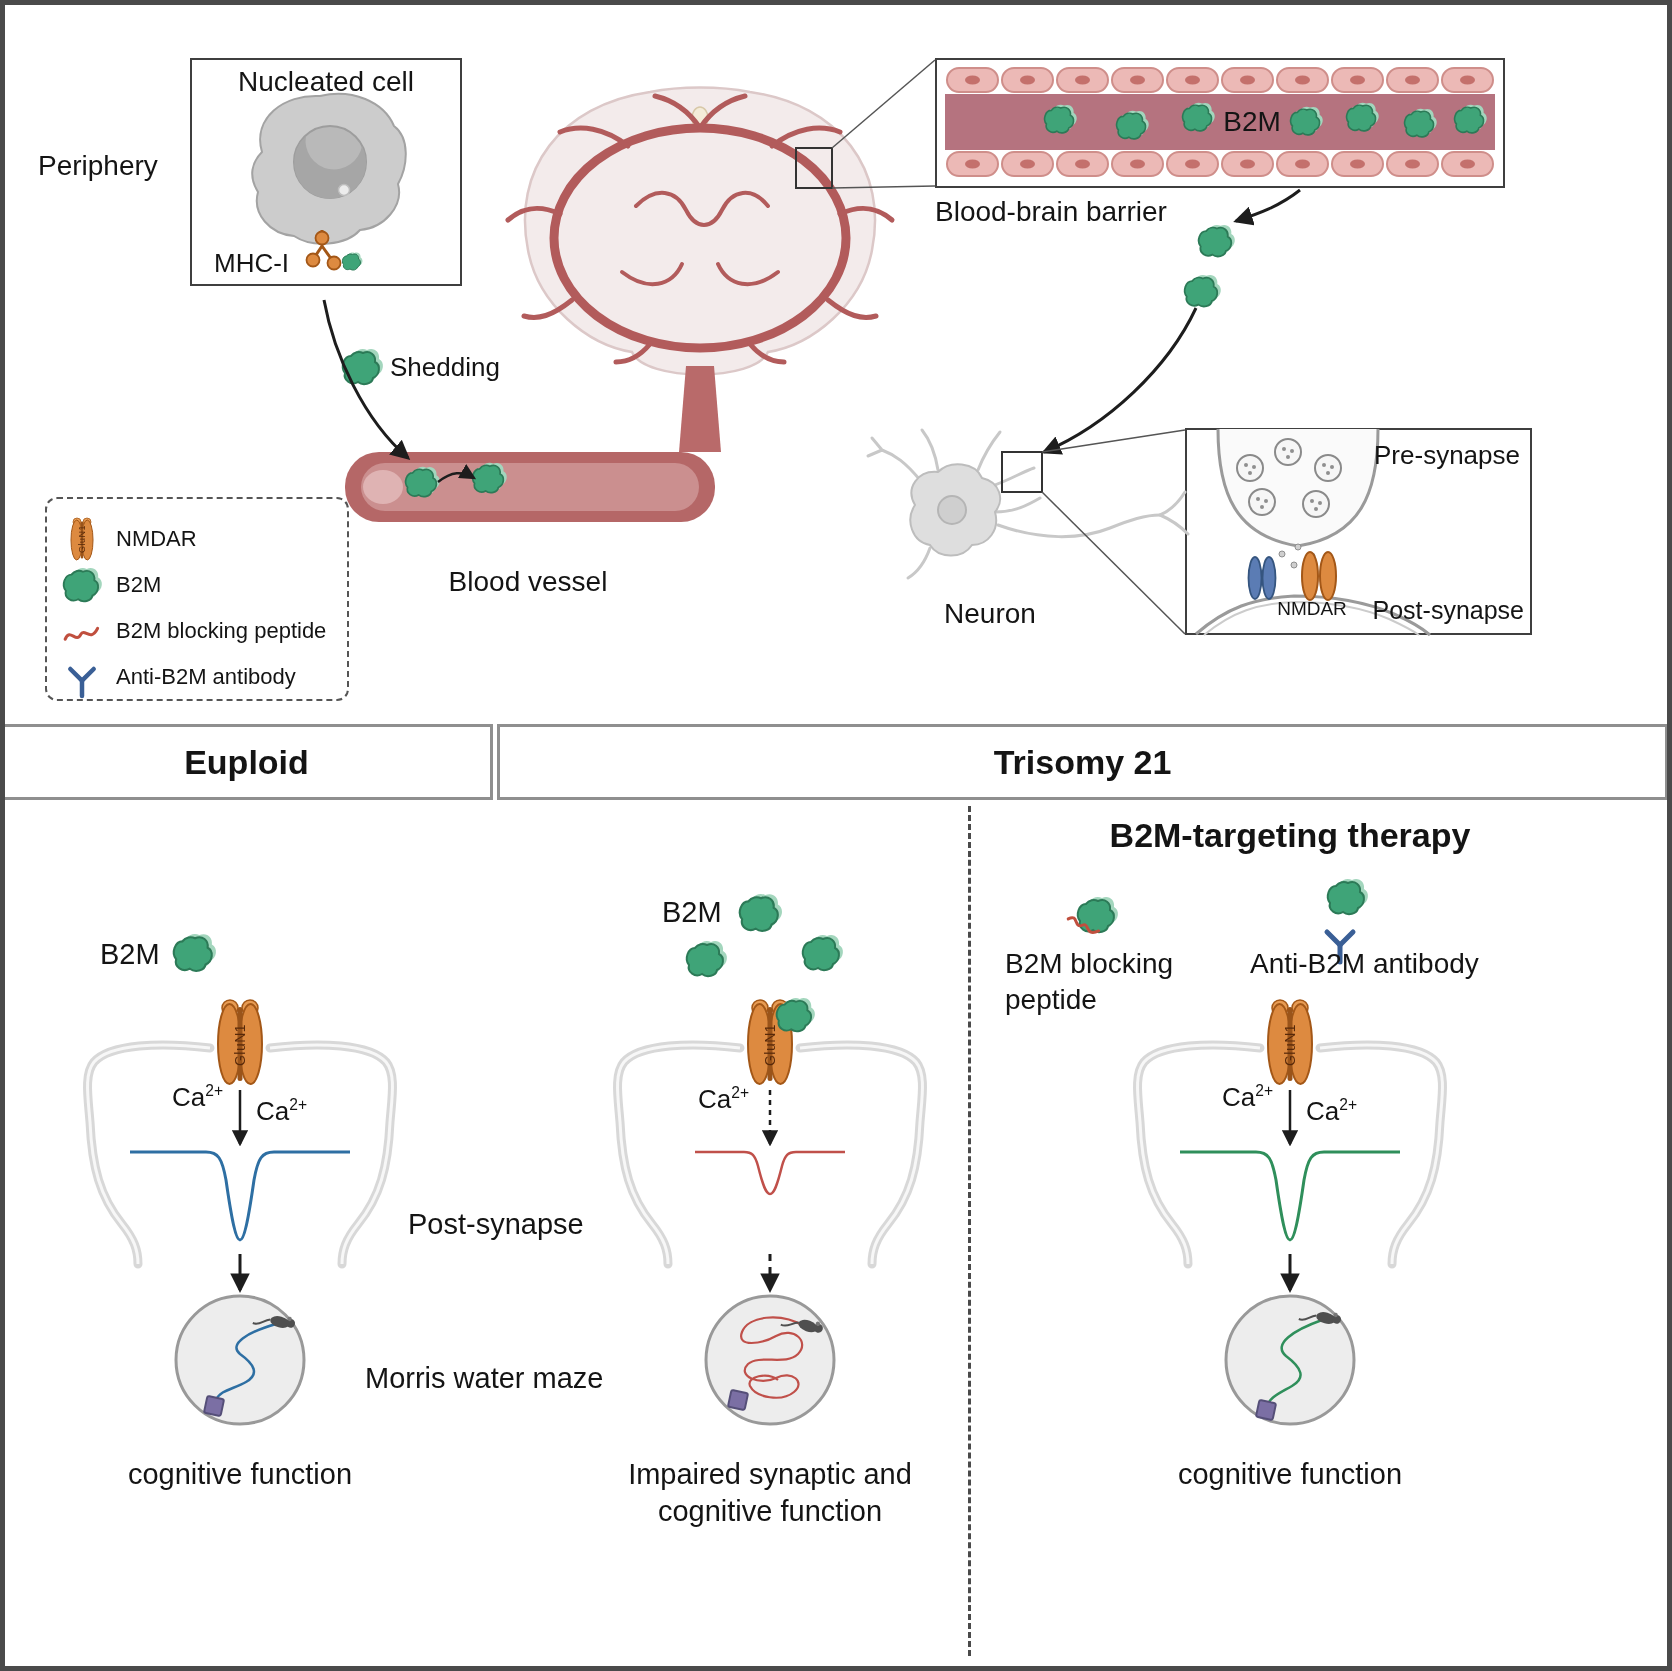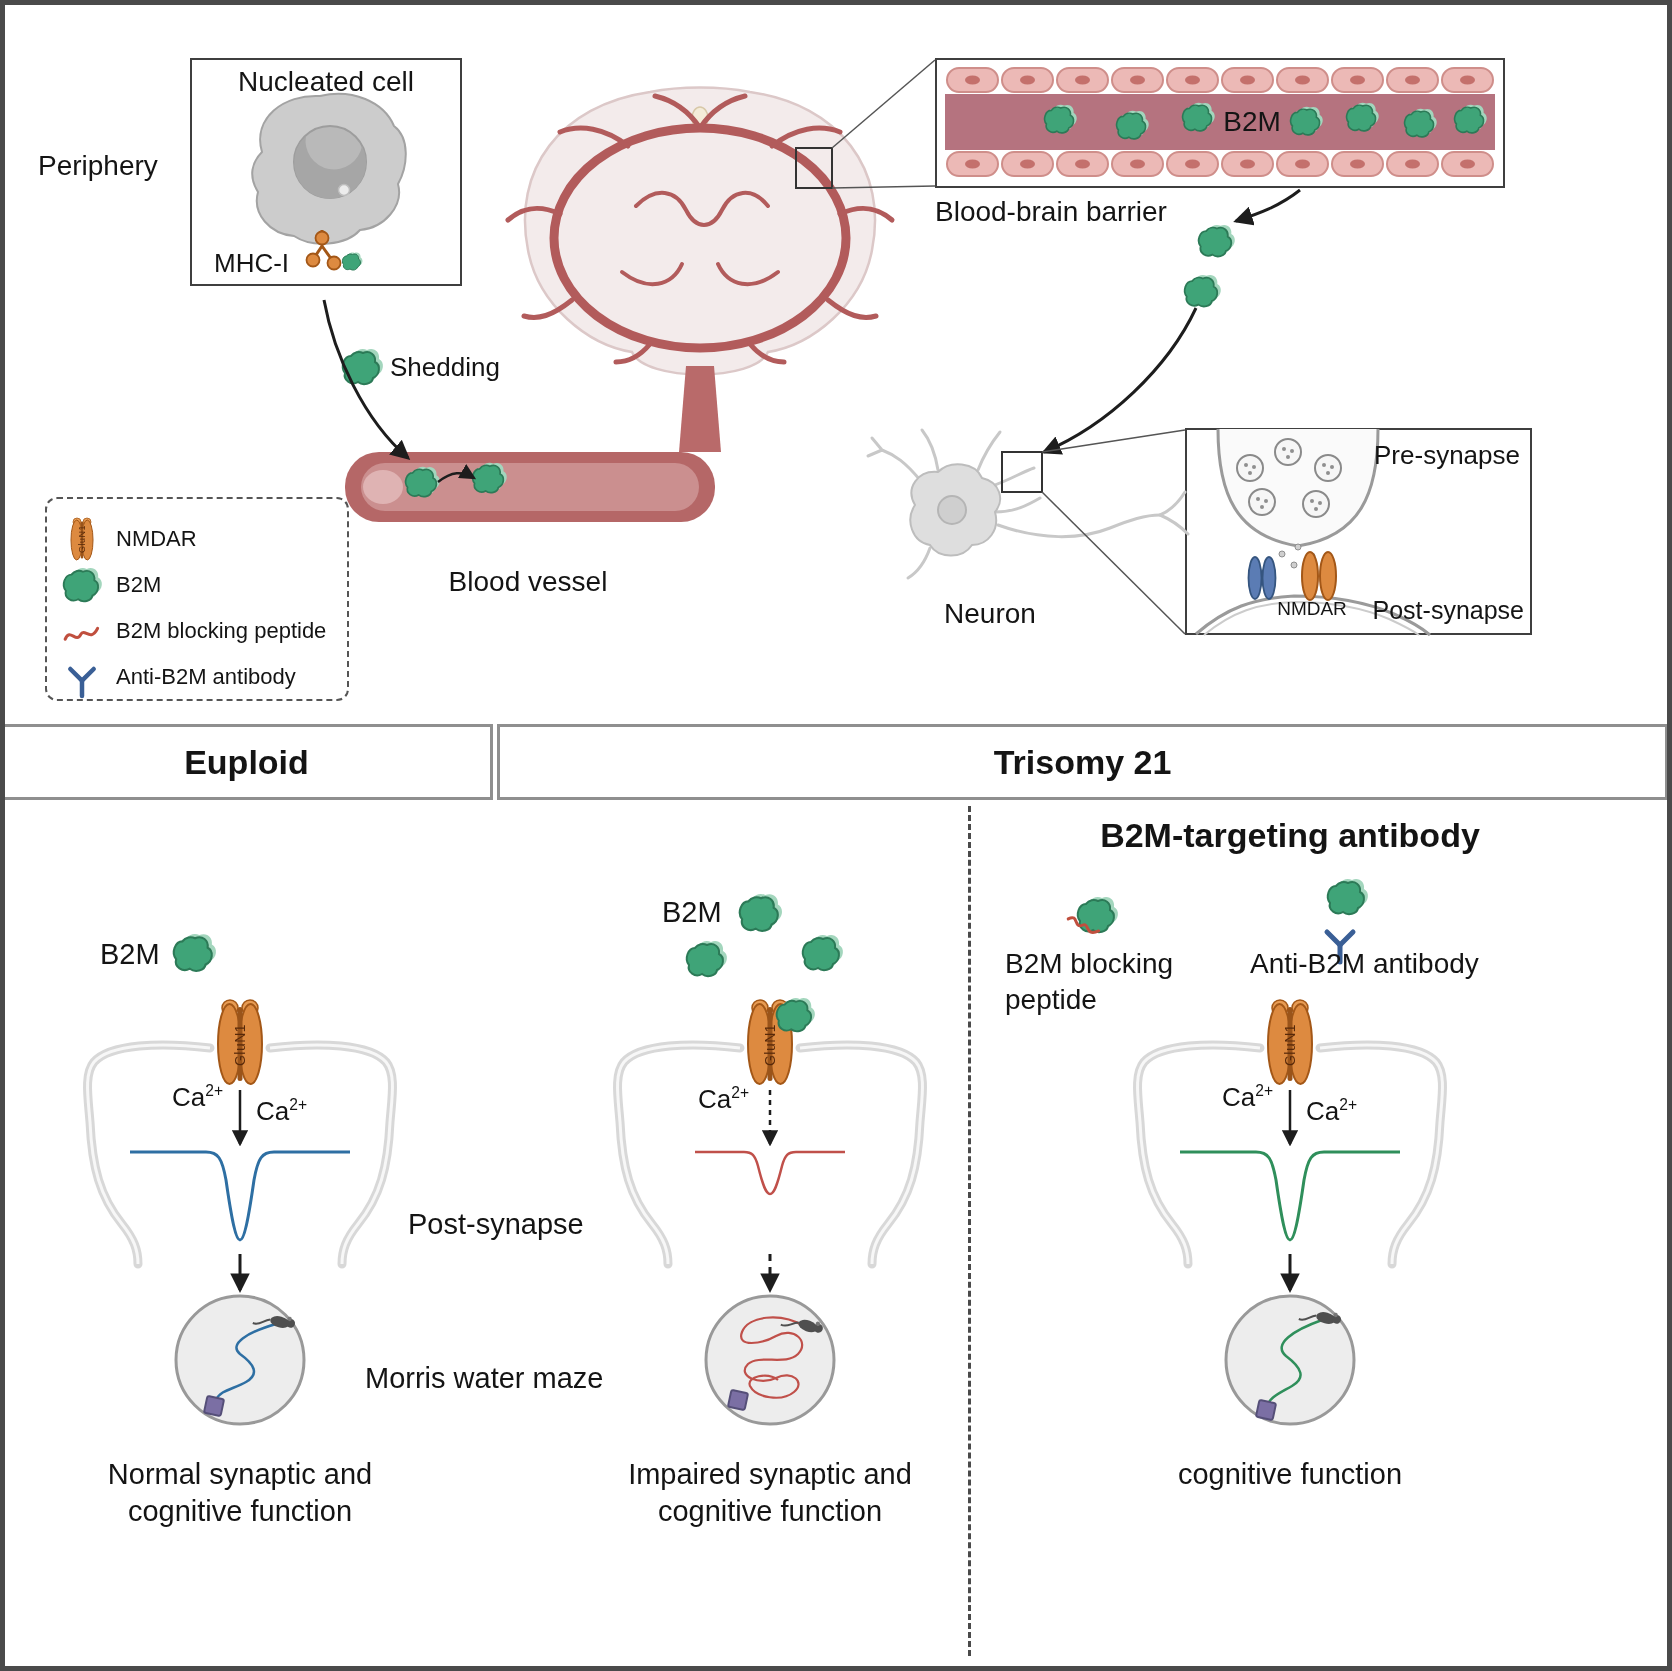--- a/index.html
+++ b/index.html
@@ -298,34 +298,33 @@
 
   <div class="lbl" style="left:116px;top:526px;font-size:22px;">NMDAR</div>
   <div class="lbl" style="left:116px;top:572px;font-size:22px;">B2M</div>
   <div class="lbl" style="left:116px;top:618px;font-size:22px;">B2M blocking peptide</div>
   <div class="lbl" style="left:116px;top:664px;font-size:22px;">Anti-B2M antibody</div>
 
   <div class="lbl" style="left:100px;top:938px;font-size:29px;">B2M</div>
   <div class="lbl ca" style="left:172px;top:1082px;"><span>Ca</span><sup>2+</sup></div>
   <div class="lbl ca" style="left:256px;top:1096px;"><span>Ca</span><sup>2+</sup></div>
   <div class="lbl caption" style="left:65px;top:1456px;width:350px;">
-    <div>Normal synaptic and</div>
     <div>cognitive function</div>
   </div>
 
   <div class="lbl" style="left:662px;top:896px;font-size:29px;">B2M</div>
   <div class="lbl ca" style="left:698px;top:1084px;"><span>Ca</span><sup>2+</sup></div>
   <div class="lbl" style="left:408px;top:1208px;font-size:29px;">Post-synapse</div>
   <div class="lbl" style="left:365px;top:1362px;font-size:29px;">Morris water maze</div>
   <div class="lbl caption" style="left:595px;top:1456px;width:350px;">
     <div>Impaired synaptic and</div>
     <div>cognitive function</div>
   </div>
 
-  <div class="lbl c b" style="left:1010px;top:816px;width:560px;font-size:34px;">B2M-targeting antibody</div>
+  <div class="lbl c b" style="left:1010px;top:816px;width:560px;font-size:34px;">B2M-targeting therapy</div>
   <div class="lbl" style="left:1005px;top:946px;font-size:28px;line-height:1.3;white-space:normal;width:210px;">
     <div>B2M blocking</div>
     <div>peptide</div>
   </div>
   <div class="lbl" style="left:1250px;top:948px;font-size:28px;">Anti-B2M antibody</div>
   <div class="lbl ca" style="left:1222px;top:1082px;"><span>Ca</span><sup>2+</sup></div>
   <div class="lbl ca" style="left:1306px;top:1096px;"><span>Ca</span><sup>2+</sup></div>
   <div class="lbl caption" style="left:1115px;top:1456px;width:350px;">
     <div>cognitive function</div>
   </div>

